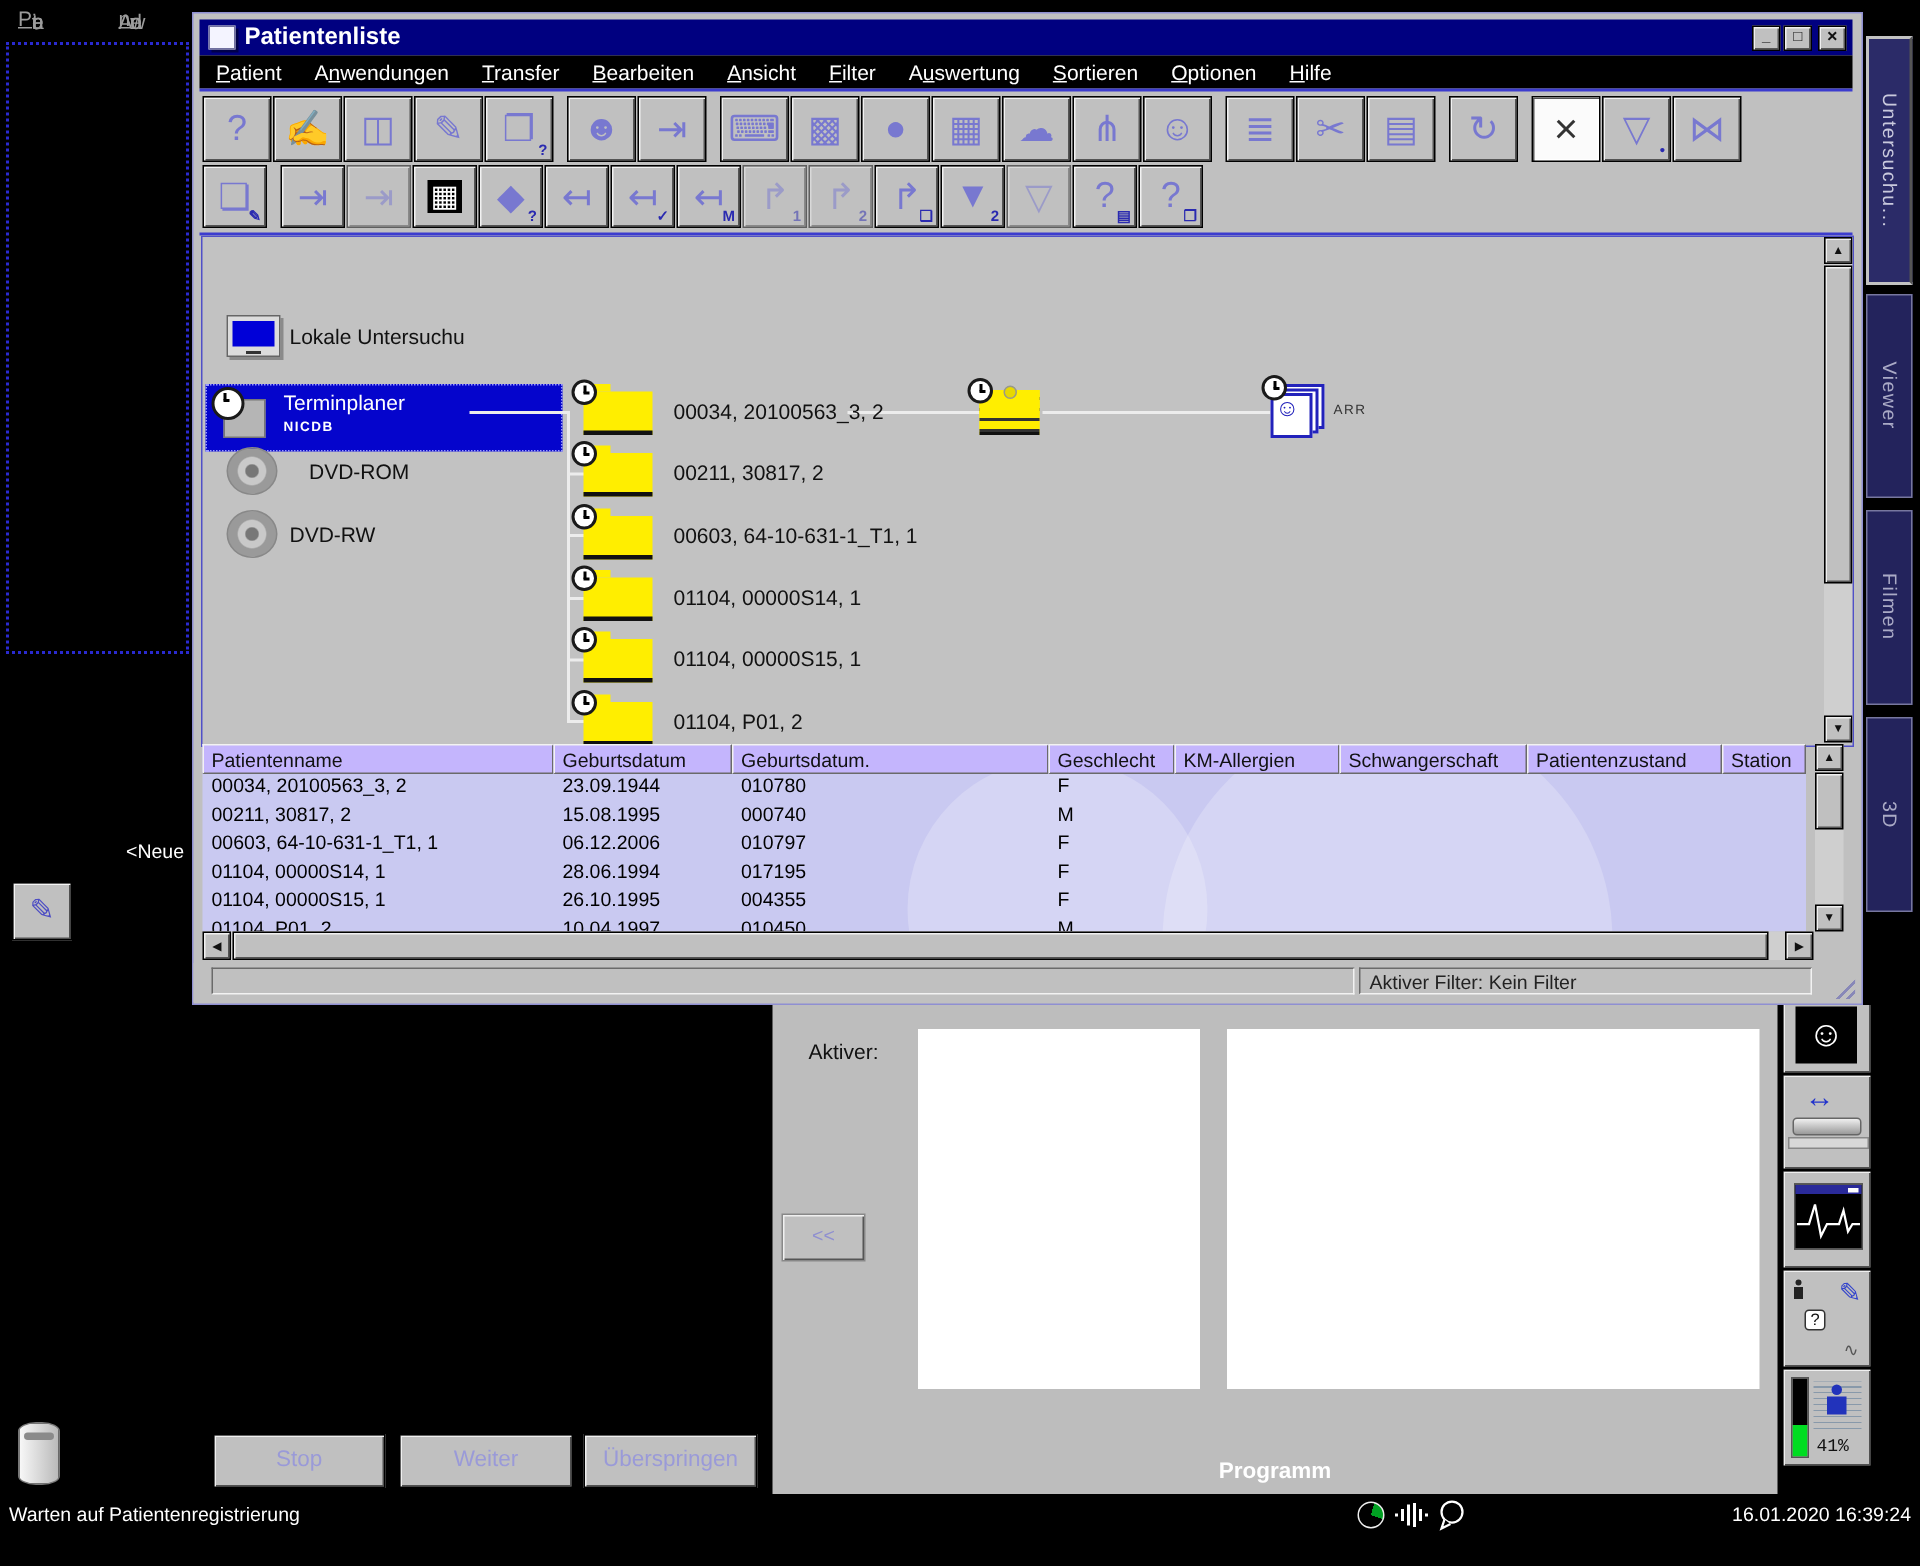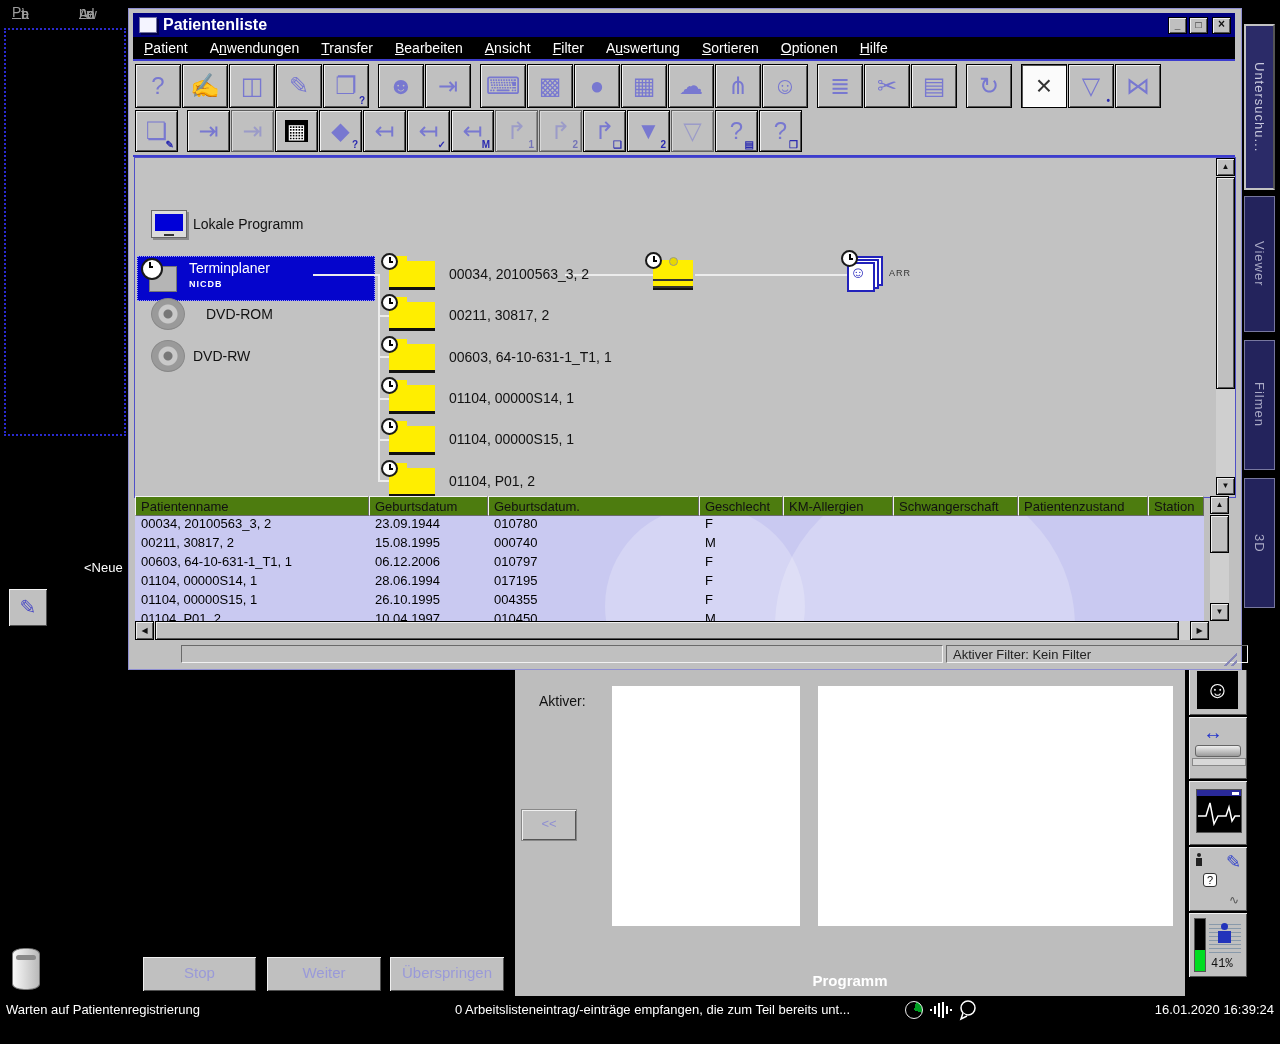--- a/index.html
+++ b/index.html
@@ -81,31 +81,31 @@
   .sb-track{background:#cfcfcf;}
   .sb-btn{position:absolute;background:#c0c0c0;border:1px solid #000;box-shadow:inset 1px 1px 0 #f0f0f0, inset -1px -1px 0 #555;
       text-align:center;color:#111;box-sizing:border-box;}
   .sb-thumb{position:absolute;background:#c0c0c0;border:1px solid #000;box-shadow:inset 1px 1px 0 #f0f0f0, inset -1px -1px 0 #555;box-sizing:border-box;}
   .vsb{width:19px;}
   .vsb .sb-btn{left:0;width:19px;height:18px;font-size:8px;line-height:16px;}
   .hsb .sb-btn{top:0;width:19px;height:19px;font-size:8px;line-height:17px;}
 
   
   .thead{left:6px;top:487px;height:20px;display:flex;}
-  .th{background:#4d7c0f;border:1px solid;border-color:#f2f2f2 #6a6a6a #6a6a6a #f2f2f2;box-sizing:border-box;
+  .th{background:#c4b5fd;border:1px solid;border-color:#f2f2f2 #6a6a6a #6a6a6a #f2f2f2;box-sizing:border-box;
       font-size:13px;color:#111;padding:2px 0 0 5px;overflow:hidden;white-space:nowrap;flex:none;}
   .tbody{left:6px;top:507px;width:1069px;height:105px;background:#c9c9f1;overflow:hidden;}
   .wm{position:absolute;border-radius:50%;background:rgba(255,255,255,0.22);}
   .tr{position:relative;height:19px;display:flex;}
   .td{font-size:13px;color:#000;padding-left:6px;white-space:nowrap;overflow:hidden;box-sizing:border-box;flex:none;}
 
   
   .wstatus{left:0;top:633px;width:1110px;height:26px;background:#c0c0c0;}
   .sunken{position:absolute;top:3px;height:18px;border:1px solid;border-color:#6a6a6a #f2f2f2 #f2f2f2 #6a6a6a;
-      font-size:13px;color:#222;padding:1px 0 0 6px;box-sizing:border-box;overflow:hidden;white-space:nowrap;margin-left:40px;}
+      font-size:13px;color:#222;padding:1px 0 0 6px;box-sizing:border-box;overflow:hidden;white-space:nowrap;}
   .grip{position:absolute;right:2px;bottom:2px;width:16px;height:16px;
       background:repeating-linear-gradient(135deg,rgba(0,0,0,0) 0 3px,#8888b8 3px 5px);
       clip-path:polygon(100% 0,100% 100%,0 100%);}
 
   
   .tabstrip{left:1240px;top:0;width:40px;height:670px;background:#000;}
   .vtab{position:absolute;left:4px;width:31px;background:#23235c;border:1px solid #77779f;
       color:#aaaac6;font-size:13px;writing-mode:vertical-rl;text-align:center;
       display:flex;align-items:center;justify-content:center;box-sizing:border-box;letter-spacing:1px;}
   .vtab.active{border:2px solid #c2c2c2;border-right-color:#555;color:#c9c9dd;background:#2b2b68;}
@@ -378,21 +378,21 @@
       <div class="tb">
           <span class="g">?</span>
           <span class="b">❐</span>
         </div>
     </div>
     <div class="abs sep" style="top:146px"></div>
 
     <div class="abs treepanel">
 
       <div class="abs pc-icon"></div>
-      <div class="abs tnode-label" style="left:58px;top:58px">Lokale Programm</div>
+      <div class="abs tnode-label" style="left:58px;top:58px">Lokale Untersuchu</div>
 
       <div class="abs hl"></div>
       <div class="abs sched-box"></div>
       <div class="abs clock" style="left:6px;top:100px;width:22px;height:22px"></div>
       <div class="abs hl-label">Terminplaner</div>
       <div class="abs hl-sub">NICDB</div>
 
       <div class="abs disc" style="left:16px;top:140px"></div>
       <div class="abs tnode-label" style="left:71px;top:148px">DVD-ROM</div>
       <div class="abs disc" style="left:16px;top:182px"></div>
@@ -540,21 +540,20 @@
 
     <div class="abs wstatus">
       <div class="sunken" style="left:12px;width:762px"></div>
       <div class="sunken" style="left:777px;width:302px">Aktiver Filter: Kein Filter</div>
       <div class="grip"></div>
     </div>
   </div>
 
   <div class="abs gstatus">
     <div class="gs-text" style="left:6px">Warten auf Patientenregistrierung</div>
-    <div class="gs-text" style="left:455px">0 Arbeitslisteneintrag/-einträge empfangen, die zum Teil bereits unt...</div>
     <div class="pie" style="left:905px;top:3px"></div>
     <svg class="abs" style="left:929px;top:4px" width="24" height="16">
       <g fill="#fff">
           <rect x="1" y="7" width="2" height="2"></rect>
           <rect x="5" y="4" width="2" height="8"></rect>
           <rect x="9" y="1" width="2" height="14"></rect>
           <rect x="13" y="0" width="2" height="16"></rect>
           <rect x="17" y="4" width="2" height="8"></rect>
           <rect x="21" y="7" width="2" height="2"></rect>
         </g>

